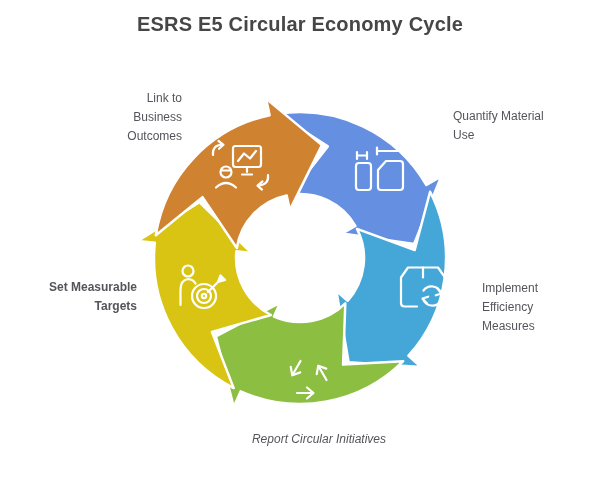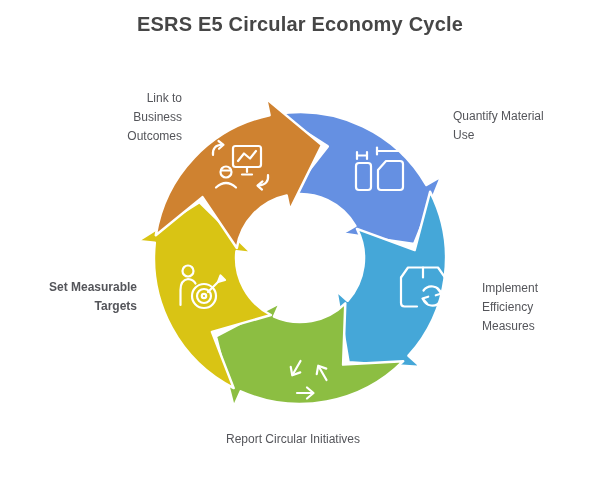--- a/index.html
+++ b/index.html
@@ -10,21 +10,21 @@
   .title{
     position:absolute;top:13px;left:0;width:600px;text-align:center;
     font-size:20px;font-weight:bold;color:#464646;letter-spacing:.2px;
   }
   .cycle-svg{position:absolute;left:0;top:0;width:600px;height:504px;}
   .seg-label{
     position:absolute;font-size:12px;line-height:19px;color:#54555a;
   }
   .lbl-quantify{left:433px;top:107px;width:100px;text-align:left;margin-left:20px;}
   .lbl-implement{left:482px;top:279px;width:92px;text-align:left;}
-  .lbl-report{left:226px;top:430px;width:160px;text-align:left;}
+  .lbl-report{left:226px;top:430px;width:160px;text-align:right;font-style:italic;}
   .lbl-targets{left:17px;top:278px;width:120px;text-align:right;font-weight:bold;}
   .lbl-link{left:102px;top:89px;width:80px;text-align:right;}
   .icon{stroke:#fff;stroke-width:2.2;fill:none;stroke-linecap:round;stroke-linejoin:round;}
 </style>
 </head>
 <body>
 
 <div class="canvas">
 
   <div class="title">ESRS E5 Circular Economy Cycle</div>

